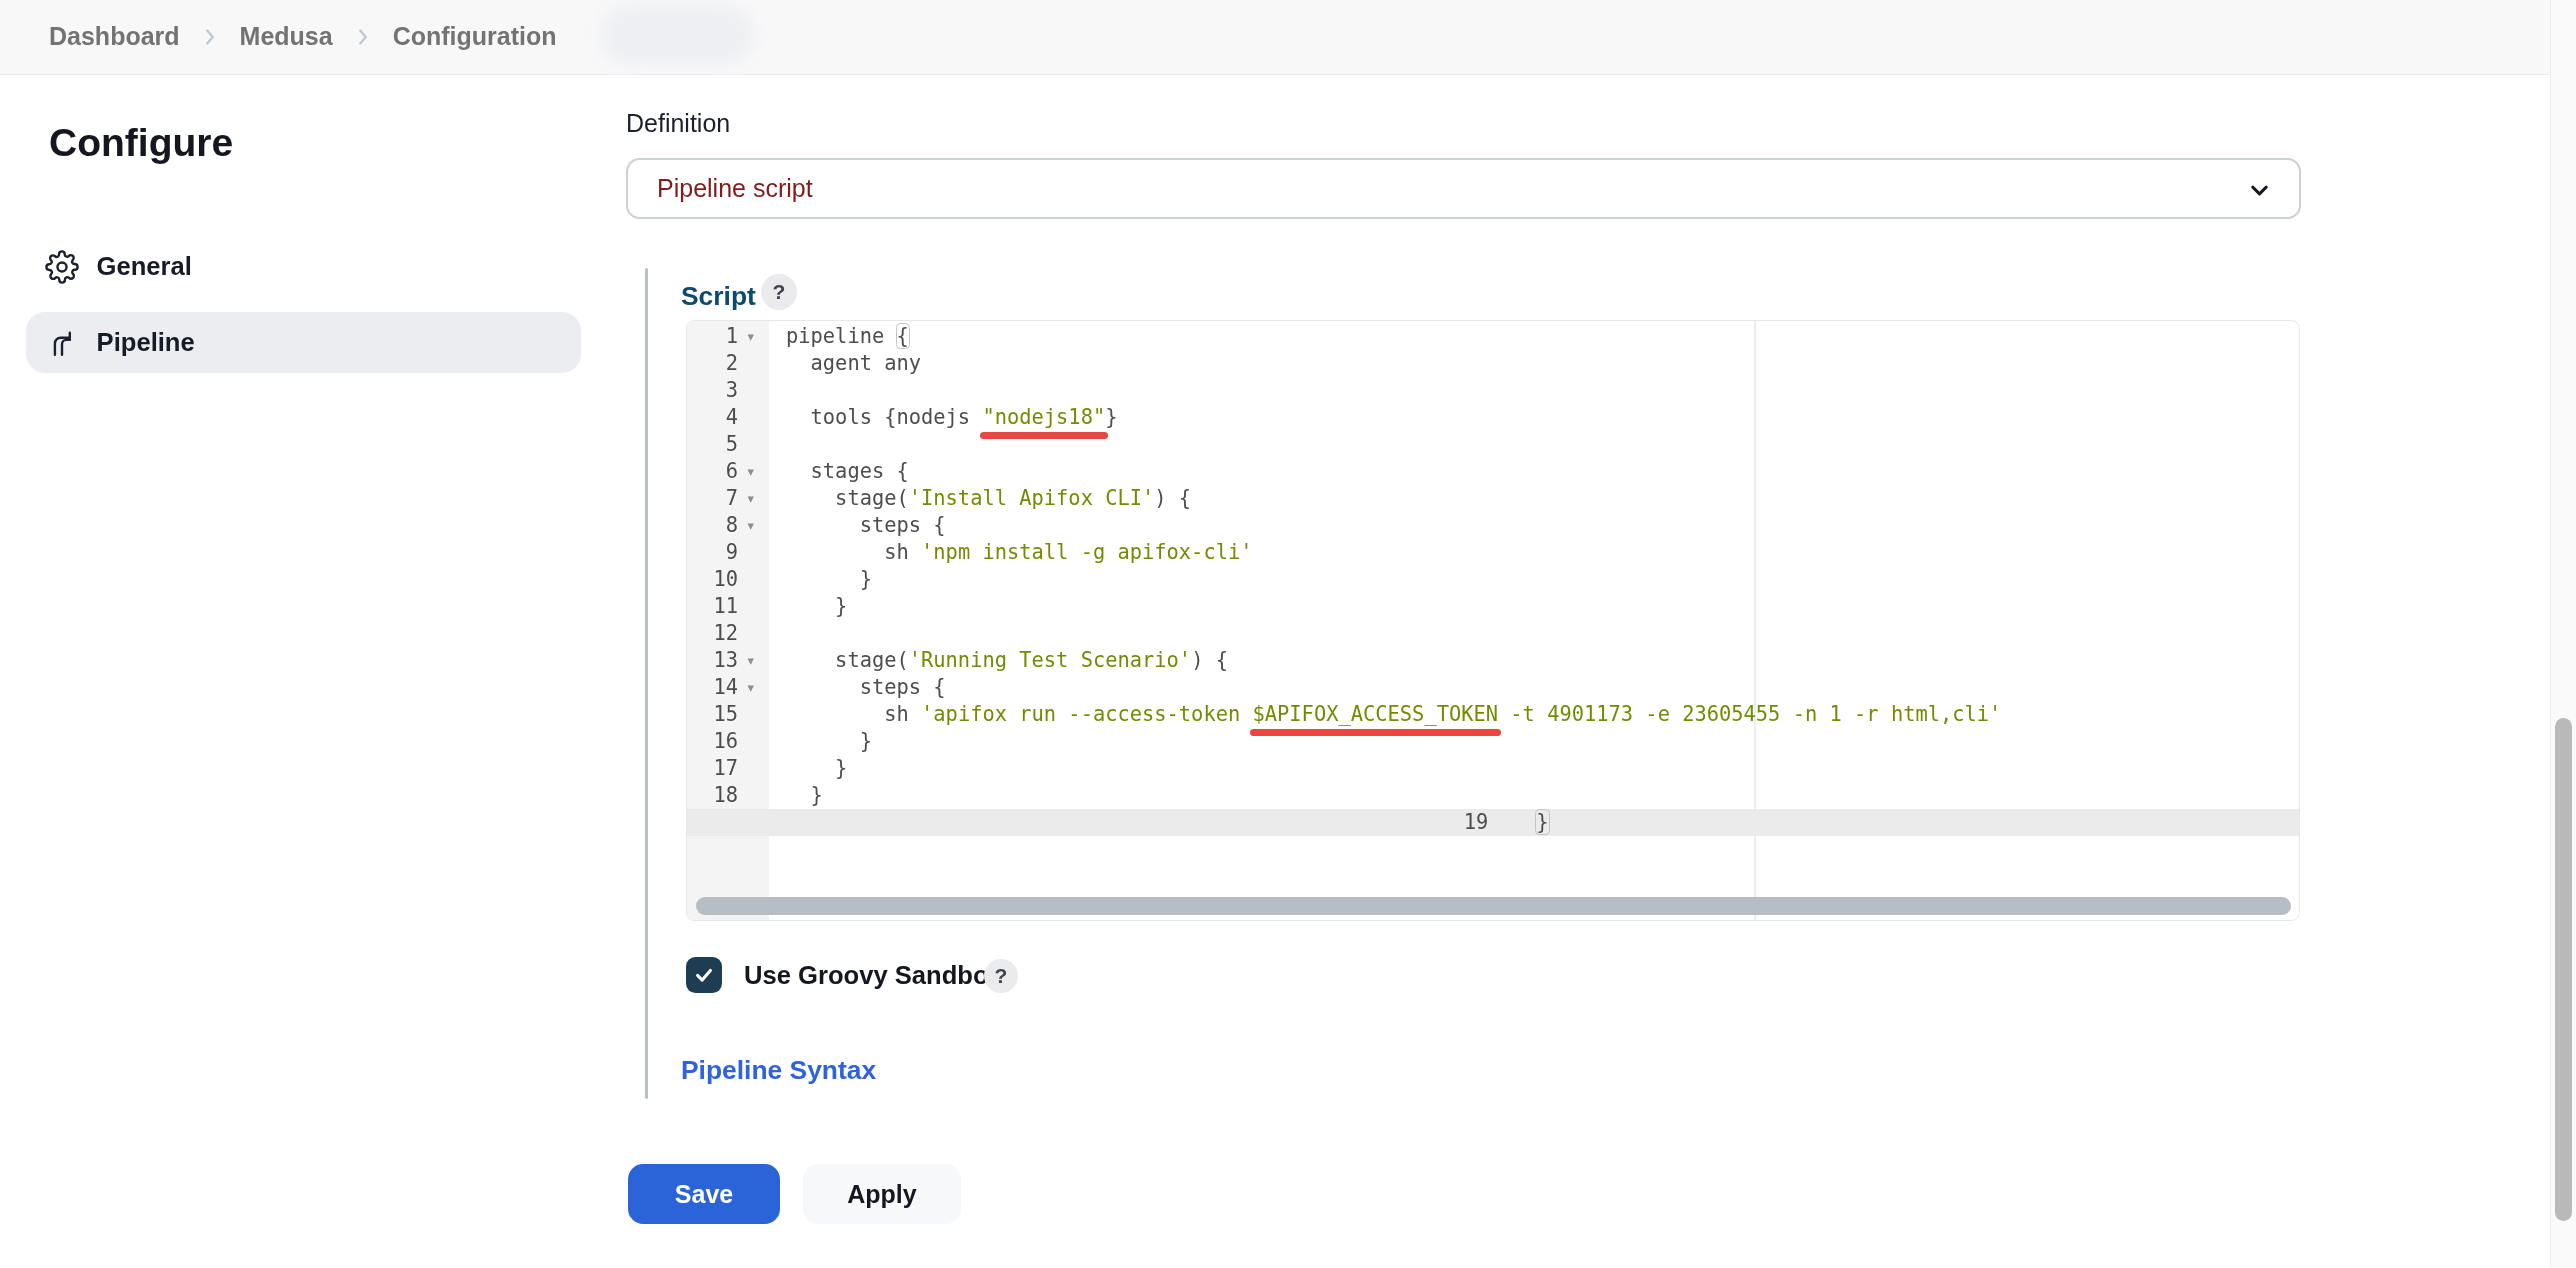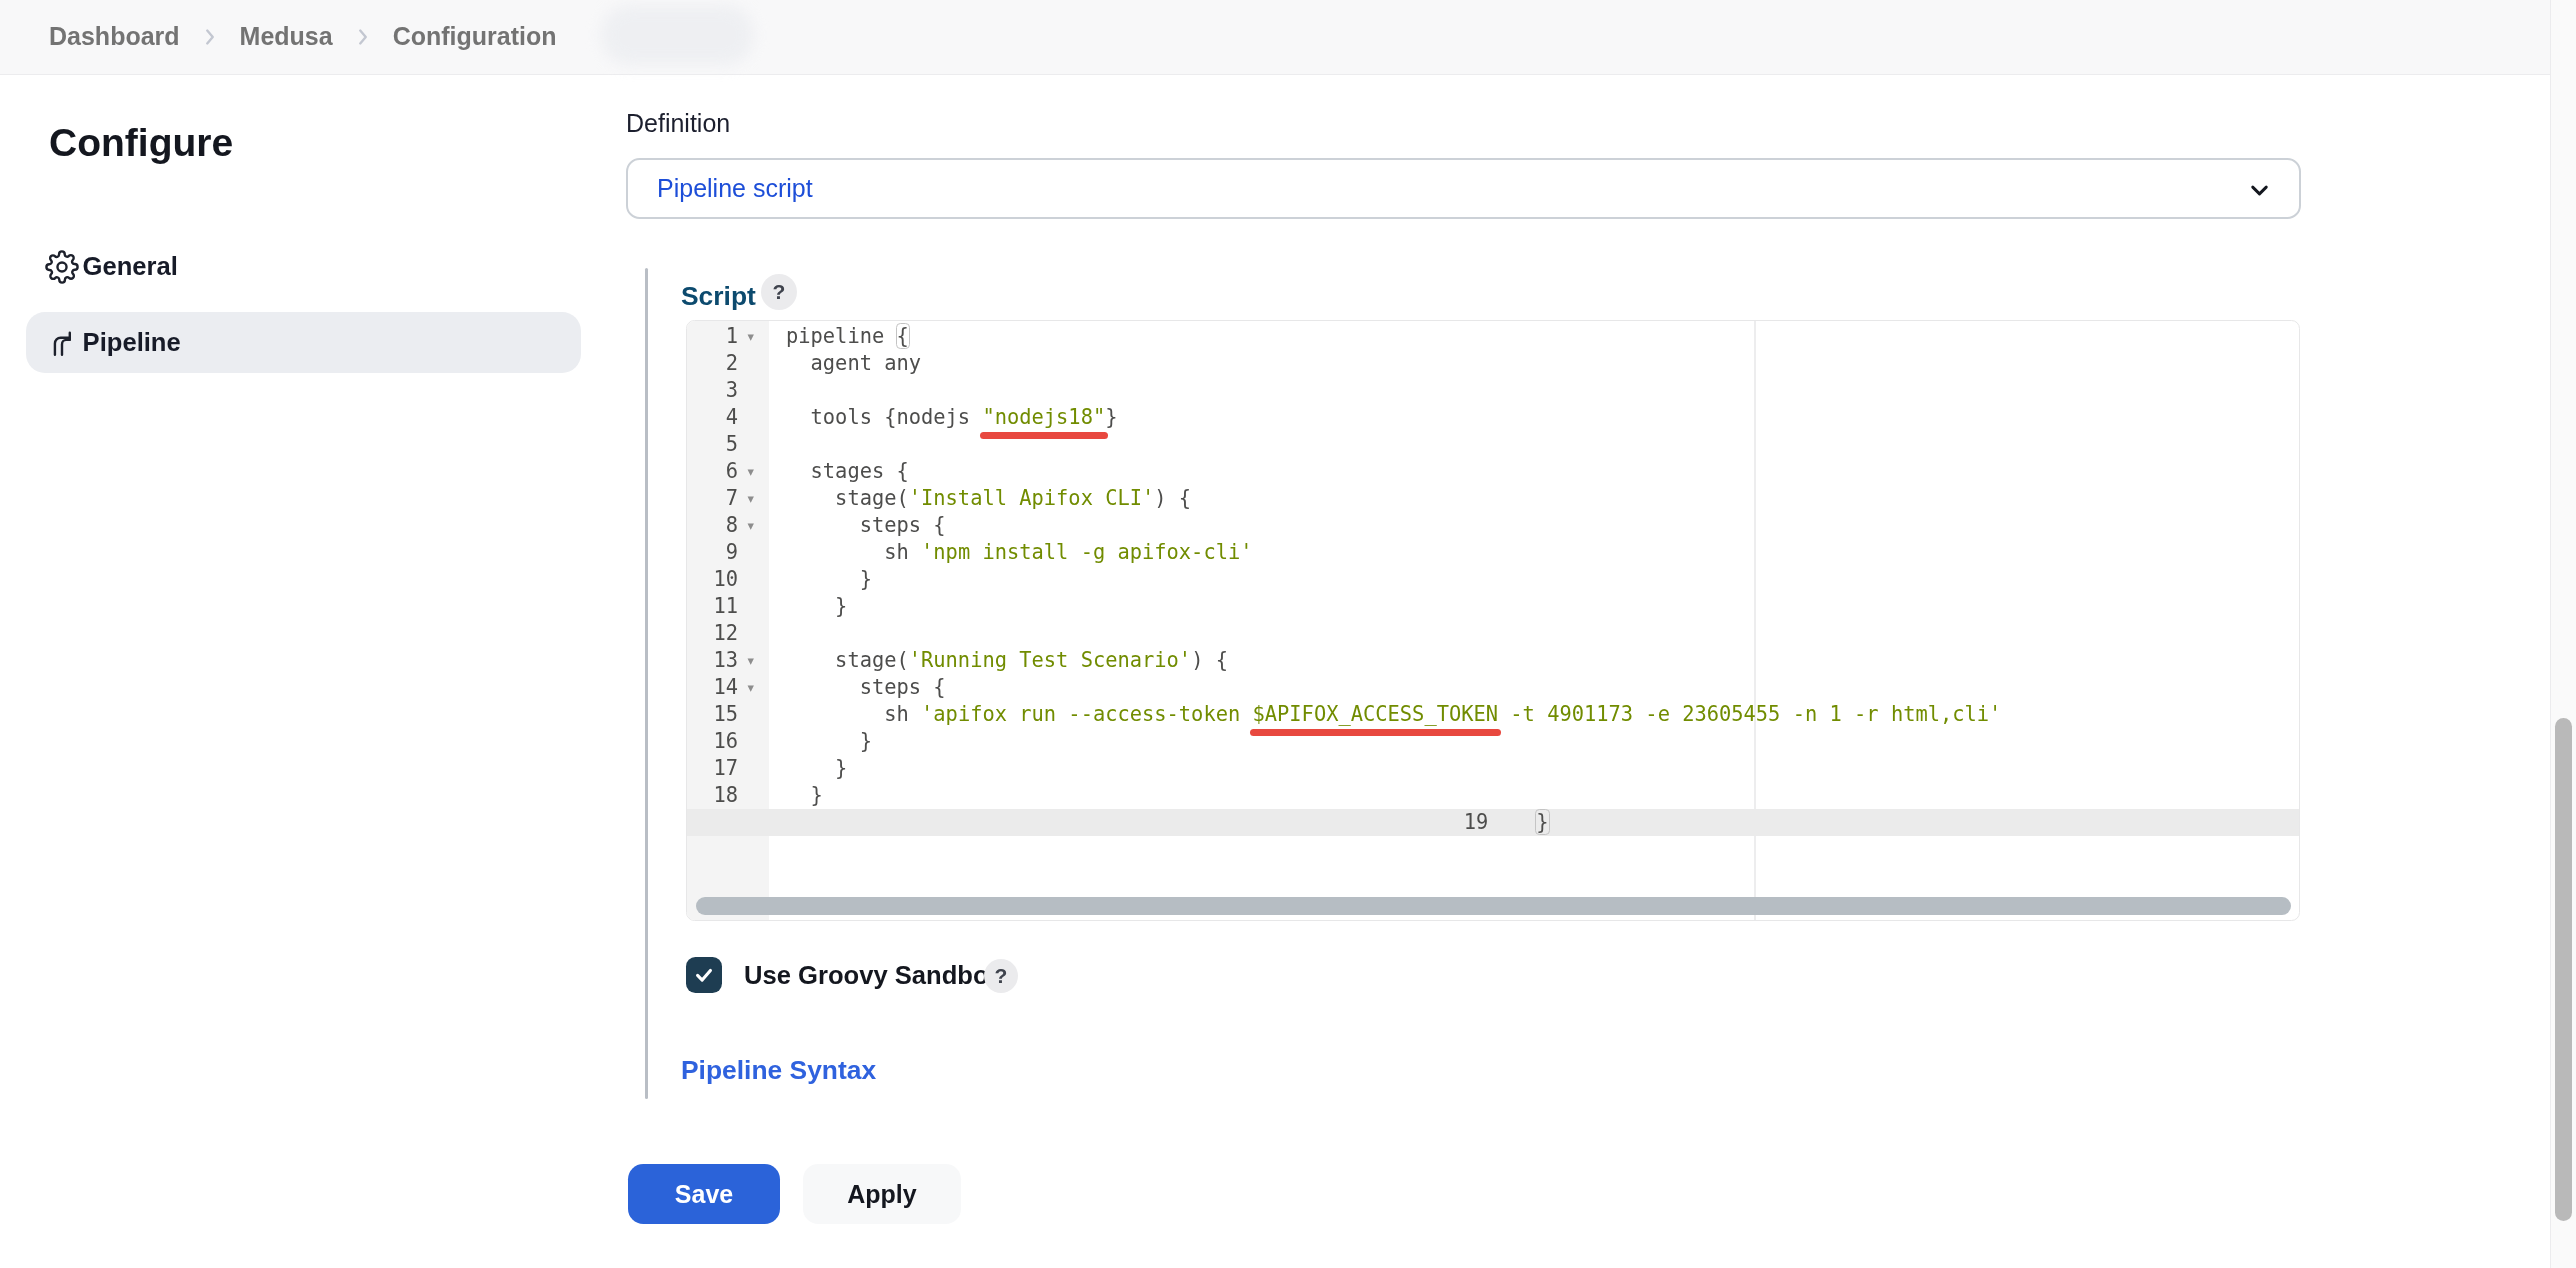--- a/index.html
+++ b/index.html
@@ -12,33 +12,33 @@
   .crumbs { position:absolute; left:49px; top:0; height:73px; display:flex; align-items:center; gap:19px; }
   .crumb { font-size:25px; font-weight:600; color:#737373; cursor:pointer; }
   .crumb-sep { width:22px; height:22px; stroke:#c3c7d1; stroke-width:2.6; fill:none;
     stroke-linecap:round; stroke-linejoin:round; }
   .topbar-blob { position:absolute; left:601px; top:5.1px; width:153px; height:60px;
     background:#e9ebef; border-radius:29px; filter:blur(7.7px); opacity:.65; }
 
   
   .side-title { position:absolute; left:49px; top:121px; font-size:39px; font-weight:700; color:#14171f; }
   .side-nav { position:absolute; left:25.6px; top:236px; width:555px; display:flex; flex-direction:column; gap:14.5px; }
-  .side-item { height:61px; display:flex; align-items:center; gap:4px; padding:0 19px;
+  .side-item { height:61px; display:flex; align-items:center; gap:18px; padding:0 19px;
     border-radius:19px; cursor:pointer; }
   .side-item.active { background:#ebedf1; }
   .side-item svg { width:34px; height:34px; stroke:#1d212c; stroke-width:1.7; fill:none;
     stroke-linecap:round; stroke-linejoin:round; flex:0 0 auto; }
   .side-label { font-size:25.6px; font-weight:600; color:#171b28; }
 
   
   .def-label { position:absolute; left:626px; top:109px; font-size:25px; font-weight:500; }
   .def-select { position:absolute; left:626px; top:158px; width:1675px; height:61px; background:#fff;
     border:2.6px solid #ccd1d7; border-radius:13.6px; display:flex; align-items:center;
     padding:0 29px; cursor:pointer; }
-  .def-select-value { font-size:25px; color:#1d4ed8; }
+  .def-select-value { font-size:25px; color:#7f1d1d; }
   .def-chevron { position:absolute; right:25.6px; top:17px; width:27px; height:27px;
     stroke:#14171f; stroke-width:2.6; fill:none; stroke-linecap:round; stroke-linejoin:round; }
 
   .section-rule { position:absolute; left:645px; top:268px; width:3.4px; height:831px; background:#b9bec5; border-radius:1.7px; }
 
   .script-label { position:absolute; left:681px; top:281px; font-size:26.4px; font-weight:700; color:#0c4a6e; }
   .help-btn { position:absolute; width:36px; height:36px; border-radius:50%; background:#ebebed;
     border:none; font-size:21px; font-weight:700; color:#3f434d; cursor:pointer;
     display:flex; align-items:center; justify-content:center; font-family:"Liberation Sans",sans-serif; }
   .help-script { left:761px; top:274px; }

